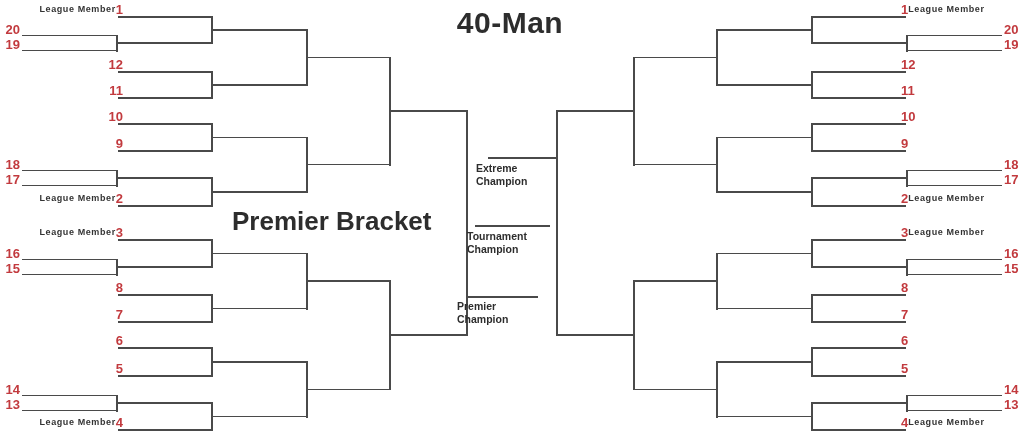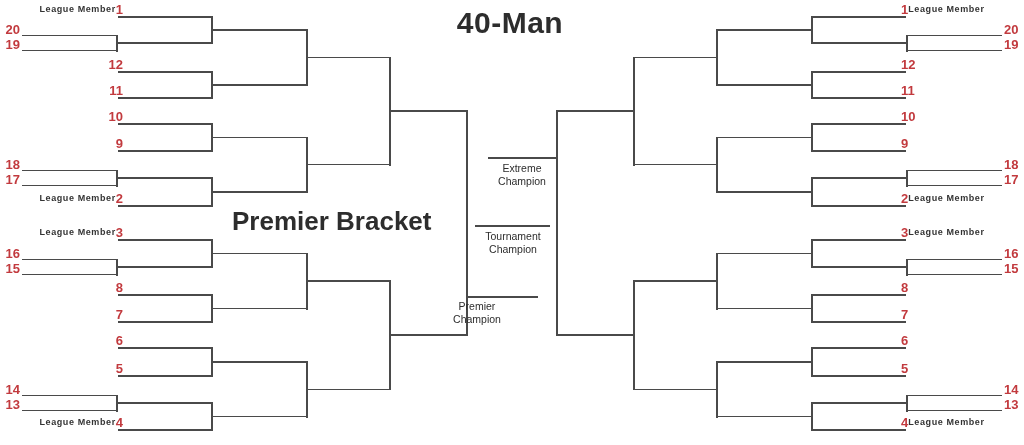--- a/index.html
+++ b/index.html
@@ -12,26 +12,26 @@
     position:absolute;left:362px;top:4px;width:296px;text-align:center;
     font-size:30px;font-weight:bold;color:#2d2d2d;line-height:38px;letter-spacing:0.5px;
   }
   .bracket-name{
     position:absolute;top:206px;width:240px;
     font-size:26px;font-weight:bold;color:#2d2d2d;
   }
   .bracket-name.left{left:232px;}
   .bracket-name.right{left:547px;}
   .champ{
-    position:absolute;width:92px;text-align:center;
-    font-size:10.5px;font-weight:normal;color:#2d2d2d;line-height:13px;
+    position:absolute;width:92px;text-align:left;
+    font-size:10.5px;font-weight:bold;color:#2d2d2d;line-height:13px;
   }
   .champ.extreme{left:476px;top:162px;}
   .champ.undisputed{left:467px;top:230px;}
-  .champ.premier{left:431px;top:300px;}
+  .champ.premier{left:457px;top:300px;}
   .seed-row{
     position:absolute;height:15px;display:flex;align-items:flex-end;gap:0;
     white-space:nowrap;
   }
   .seed-num{font-size:13px;font-weight:bold;color:#c23a3e;line-height:13px;}
   .lm{font-size:9px;font-weight:bold;letter-spacing:0.6px;color:#333333;line-height:11px;padding-bottom:1px;}
 </style>
 </head>
 <body>
 

